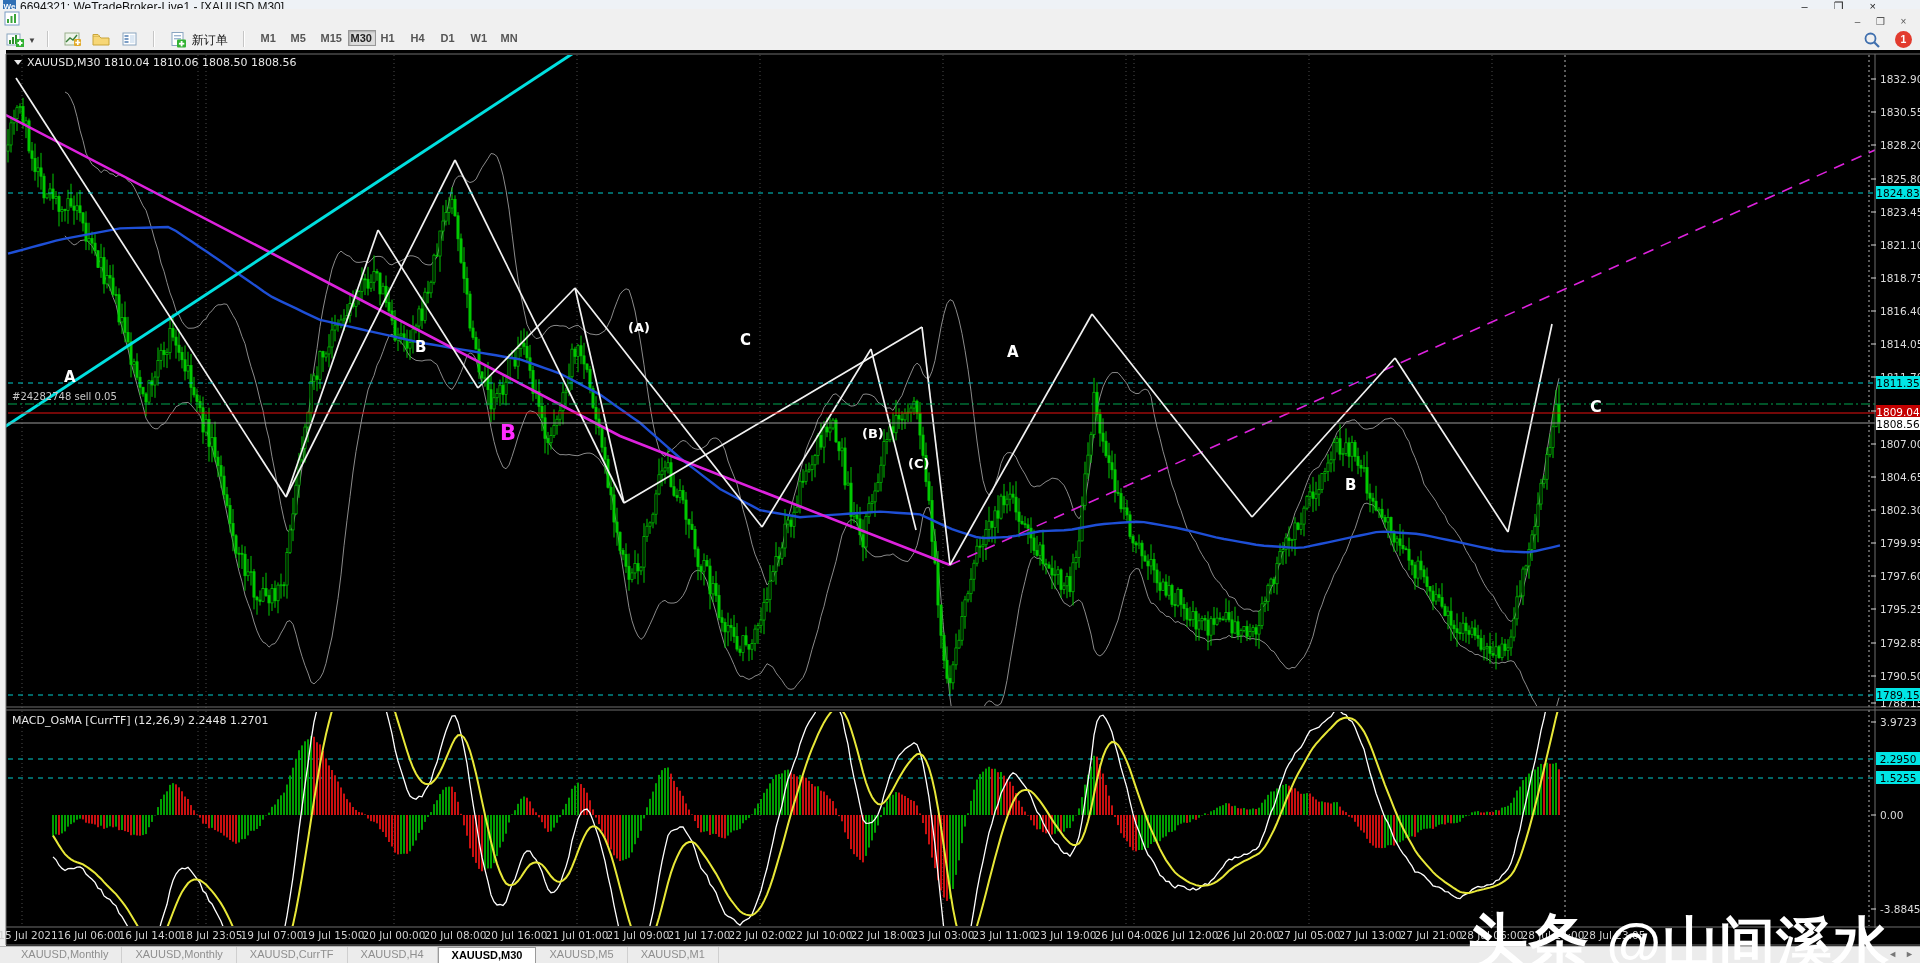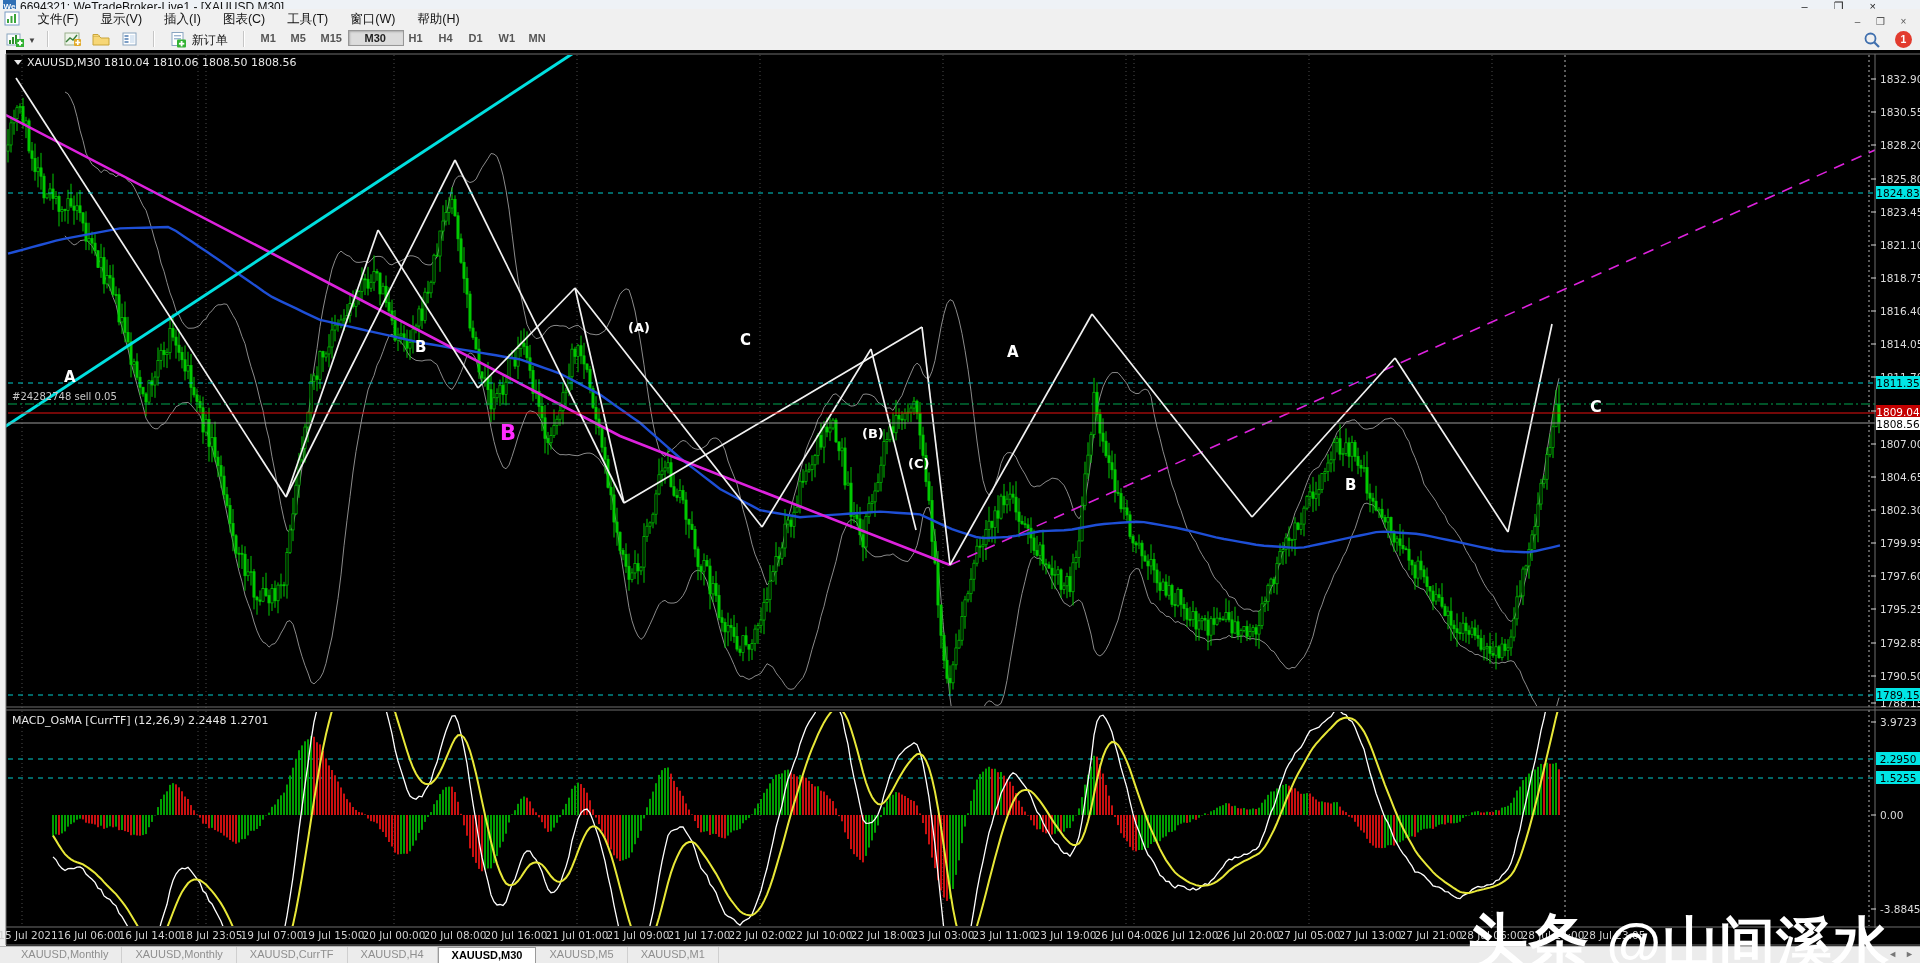--- a/index.html
+++ b/index.html
@@ -16,21 +16,21 @@
   .child-controls{position:absolute;right:6px;top:2px;}
   .cbtn{display:inline-block;width:21px;height:15px;text-align:center;font-size:10px;color:#555;line-height:14px;margin-left:2px;}
   
   .toolbar{position:absolute;left:0;top:29px;width:1920px;height:21px;background:#f0f0f0;border-bottom:1px solid #cfcfcf;white-space:nowrap;}
   .tgroup{display:inline-block;vertical-align:top;padding:1px 3px;}
   .sep{display:inline-block;width:1px;height:16px;background:#c6c6c6;border-right:1px solid #fff;margin:2px 4px;vertical-align:top;}
   .ticon{display:inline-block;vertical-align:top;margin:1px 3px;}
   .caret{display:inline-block;font-size:8px;color:#444;vertical-align:top;margin-top:6px;}
   .neworder{display:inline-block;font-size:12px;color:#111;vertical-align:top;margin:2px 4px 0 2px;text-align:right;}
   .tf{display:inline-block;min-width:22px;text-align:left;font-size:11px;font-weight:bold;color:#555;padding:2px 3px;margin:0 1px;vertical-align:top;}
-  .tf.active{background:#dcdcdc;border:1px solid #979797;box-shadow:inset 1px 1px 2px #ababab;padding:1px 16px;color:#222;}
+  .tf.active{background:#dcdcdc;border:1px solid #979797;box-shadow:inset 1px 1px 2px #ababab;padding:1px 2px;color:#222;}
   .toolbar-right{position:absolute;right:8px;top:1px;}
   .badge{display:inline-block;width:17px;height:17px;border-radius:50%;background:#e23b2e;color:#fff;font-size:10.5px;font-weight:bold;text-align:center;line-height:17px;vertical-align:top;margin-top:1px;}
   
   .chart-area{position:absolute;left:0;top:50px;width:1920px;height:896px;background:#f0f0f0;}
   #chart-svg{position:absolute;left:0;top:0;}
   #chart-svg text{font-family:"DejaVu Sans","Liberation Sans",sans-serif;}
   .watermark{position:absolute;right:30px;top:852px;color:#ffffff;font-size:56px;white-space:nowrap;pointer-events:none;z-index:6;}
   .watermark .wbold{font-weight:900;font-size:60px;letter-spacing:1px;}
   .watermark .wrest{font-weight:600;letter-spacing:1px;}
   
@@ -52,21 +52,20 @@
 
   <div class="menubar">
     <span class="docicon">
       <svg width="16" height="15">
           <rect x="1" y="1" width="14" height="13" fill="#fff" stroke="#7a9cc4"></rect>
           <rect x="3" y="8" width="2" height="4" fill="#3aa53a"></rect>
           <rect x="6.5" y="5" width="2" height="7" fill="#3aa53a"></rect>
           <rect x="10" y="3" width="2" height="9" fill="#3aa53a"></rect>
         </svg>
     </span>
-    <nav id="menu-items" style="display:inline-block;"><span class="menu-item">文件(F)</span><span class="menu-item">显示(V)</span><span class="menu-item">插入(I)</span><span class="menu-item">图表(C)</span><span class="menu-item">工具(T)</span><span class="menu-item">窗口(W)</span><span class="menu-item">帮助(H)</span></nav>
     <span class="child-controls"><span class="cbtn">–</span><span class="cbtn">❐</span><span class="cbtn">×</span></span>
   </div>
 
   <div class="toolbar">
     <span class="tgroup">
       <span class="ticon">
         <svg width="19" height="17">
             <rect x="1" y="3" width="13" height="11" fill="#fdfdfd" stroke="#8aa5c0"></rect>
             <rect x="3" y="9" width="2" height="4" fill="#2e8f2e"></rect>
             <rect x="6" y="6" width="2" height="7" fill="#2e8f2e"></rect>

